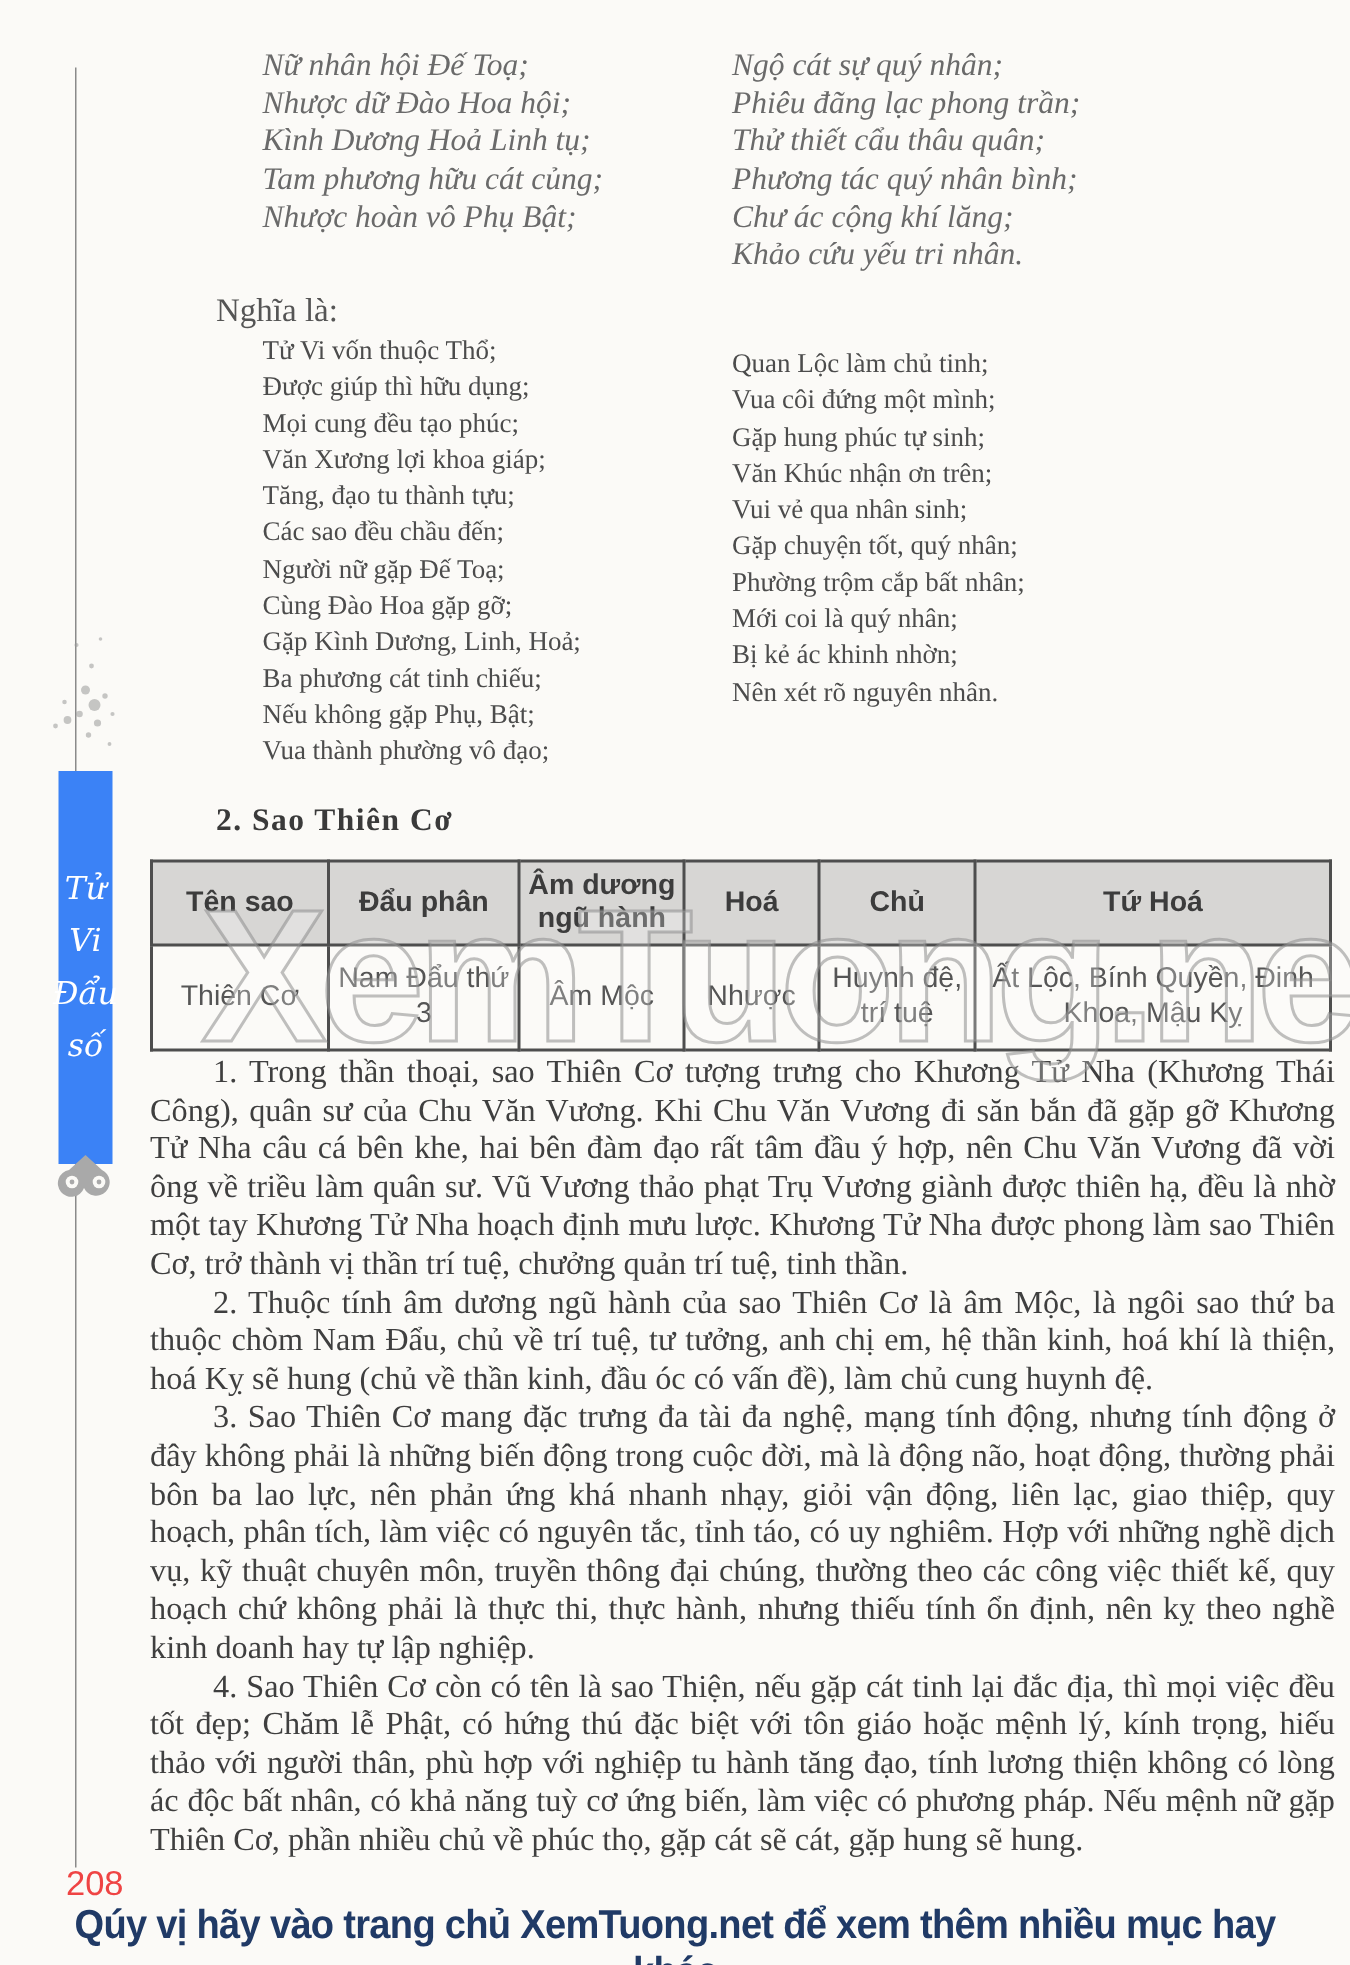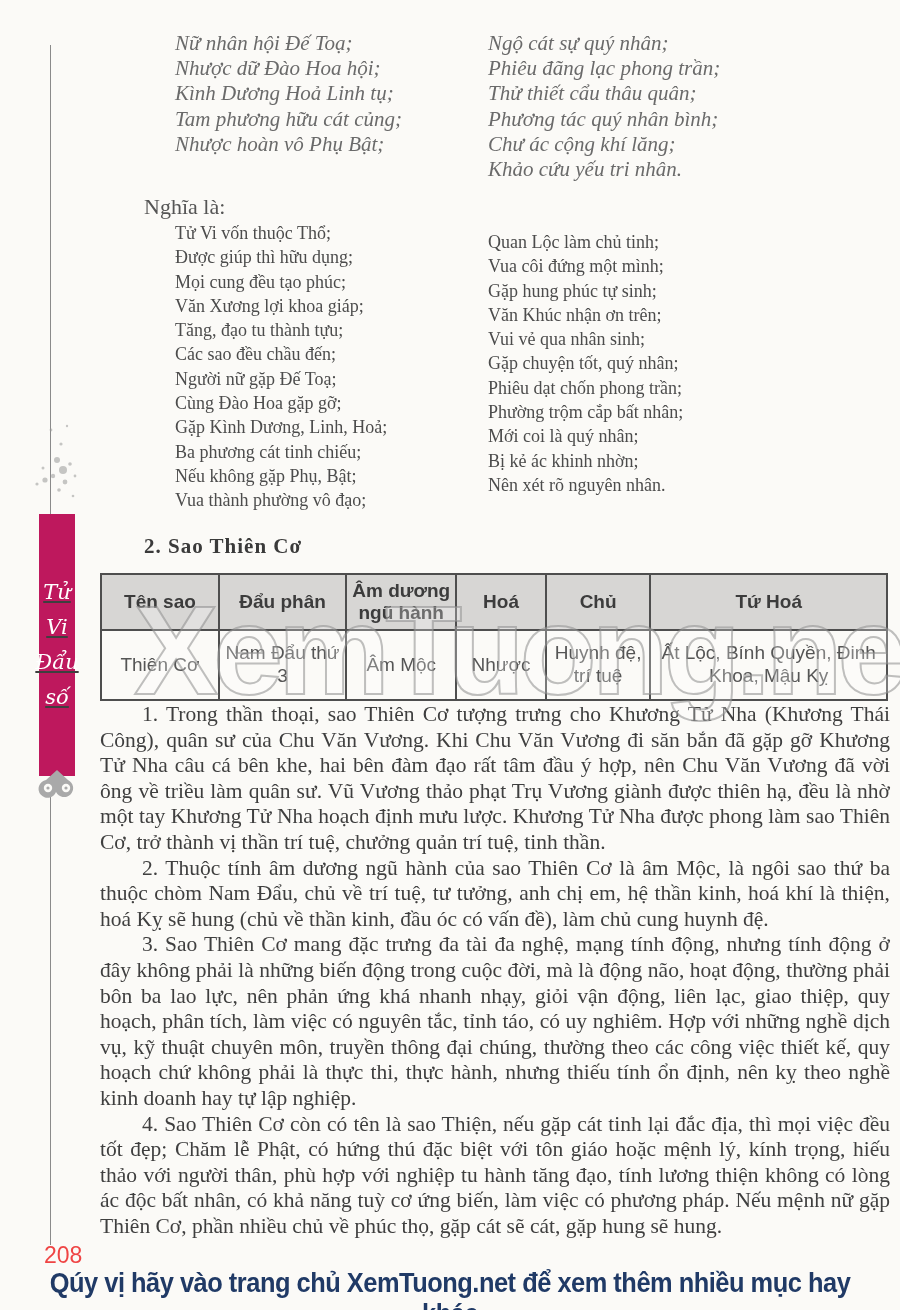--- a/index.html
+++ b/index.html
@@ -11,22 +11,22 @@
     color:#3f3f3f;
     overflow:hidden;
   }
   .margin-line {
     position:absolute; left:50px; top:45px; width:1px; height:1200px;
     background:#8a8a8a;
   }
   .splatter { position:absolute; left:15px; top:418px; }
   .banner {
     position:absolute; left:39px; top:514px; width:36px; height:262px;
-    background:#be185d; display:flex; flex-direction:column;
-    align-items:center; justify-content:center; gap:14px;text-decoration:underline;
+    background:#3b82f6; display:flex; flex-direction:column;
+    align-items:center; justify-content:center; gap:14px;
   }
   .banner span {
     color:#ffffff; font-family:"DejaVu Serif", serif; font-style:italic;
     font-size:21px; line-height:1; white-space:nowrap;
   }
   .banner-curl { position:absolute; left:36px; top:768px; }
 
   .verse-left  { position:absolute; left:175px; top:31px;  }
   .verse-right { position:absolute; left:488px; top:31px;  }
   .verse-left div, .verse-right div {
@@ -162,21 +162,20 @@
   <div>Nếu không gặp Phụ, Bật;</div>
   <div>Vua thành phường vô đạo;</div>
 </div>
 <div class="meaning-right">
   <div>Quan Lộc làm chủ tinh;</div>
   <div>Vua côi đứng một mình;</div>
   <div>Gặp hung phúc tự sinh;</div>
   <div>Văn Khúc nhận ơn trên;</div>
   <div>Vui vẻ qua nhân sinh;</div>
   <div>Gặp chuyện tốt, quý nhân;</div>
-  <div>Phiêu dạt chốn phong trần;</div>
   <div>Phường trộm cắp bất nhân;</div>
   <div>Mới coi là quý nhân;</div>
   <div>Bị kẻ ác khinh nhờn;</div>
   <div>Nên xét rõ nguyên nhân.</div>
 </div>
 
 <div class="section-heading">2. Sao Thiên Cơ</div>
 
 <table class="star-table">
   <colgroup>

